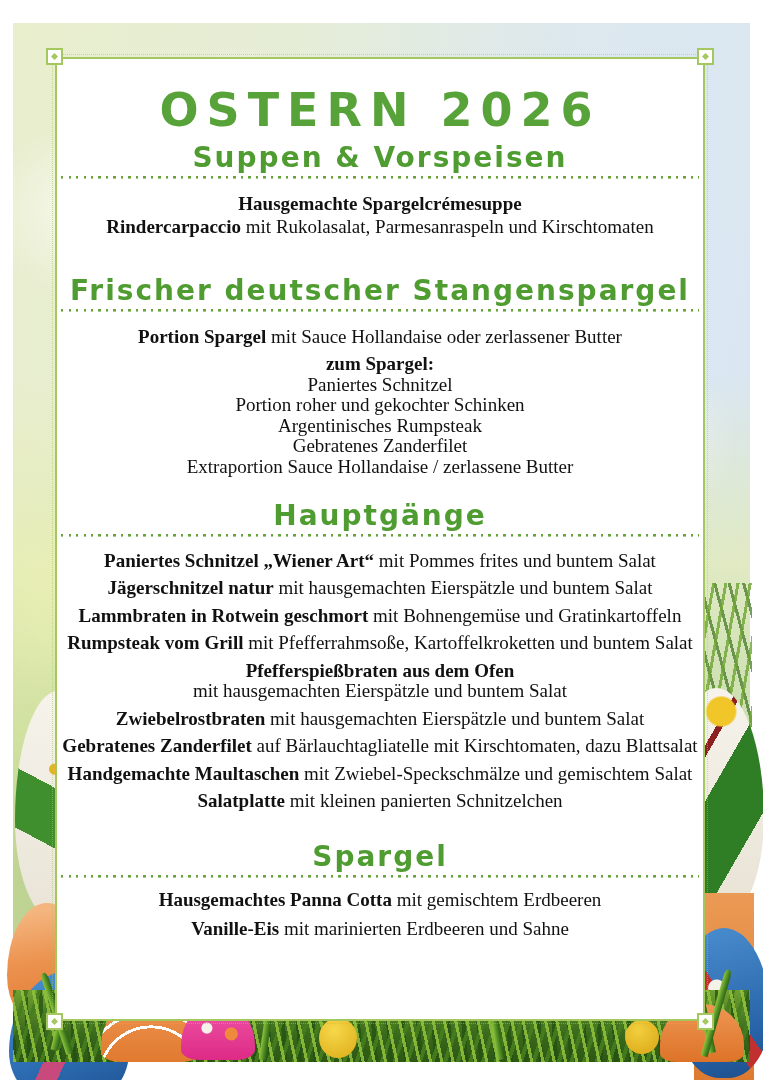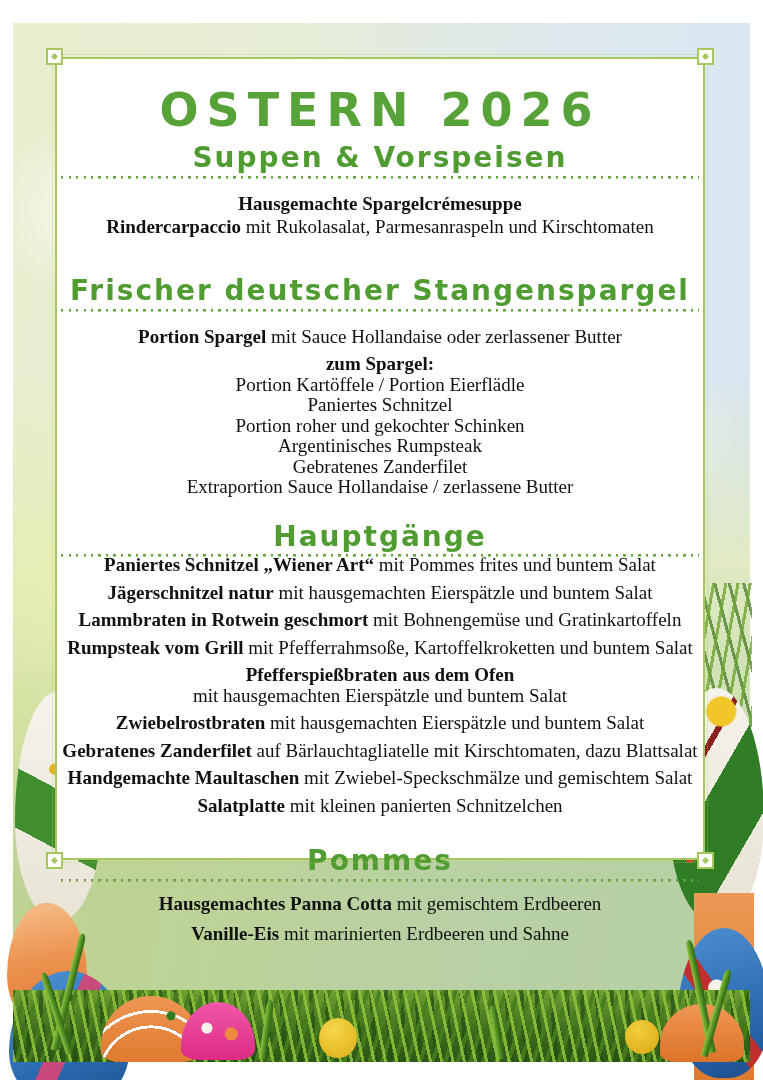--- a/index.html
+++ b/index.html
@@ -119,21 +119,21 @@
   .blade{ position:absolute; width:7px; border-radius:40% 40% 0 0/8px 8px 0 0; background:linear-gradient(90deg,#8fc43e,#4c8a22 60%,#2f6314); z-index:4; }
   .blade.b1{ left:52px;  bottom:10px; height:120px; transform:rotate(14deg);}
   .blade.b2{ left:40px;  bottom:6px;  height:85px;  transform:rotate(-18deg);}
   .blade.b3{ left:684px; bottom:8px;  height:115px; transform:rotate(-12deg);}
   .blade.b4{ left:700px; bottom:4px;  height:90px;  transform:rotate(16deg);}
   .blade.b5{ left:250px; bottom:2px;  height:60px;  transform:rotate(8deg); z-index:2;}
   .blade.b6{ left:480px; bottom:2px;  height:55px;  transform:rotate(-9deg); z-index:2;}
 
   
   .panel{
-    position:absolute; left:55px; top:57px; width:650px; height:803px;
+    position:absolute; left:55px; top:57px; width:650px; height:964px;
     background:#fff;
     border:2px solid var(--frame);
     outline:1px dotted rgba(165,199,95,.55);
     outline-offset:2px;
     z-index:3;
     text-align:center;
   }
   .corner{ position:absolute; width:17px; height:17px; border:2px solid var(--frame); background:#fff; }
   .corner::after{ content:""; position:absolute; inset:3px; background:var(--frame);
     clip-path:polygon(50% 0,100% 50%,50% 100%,0 50%); }
@@ -167,21 +167,21 @@
   .item b{ font-weight:700; }
 
   .sec-0{ margin-top:6px; }
   .sec-0 .items{ margin-top:13px; line-height:23px; }
 
   .sec-1{ margin-top:38px; }
   .sec-1 .items{ margin-top:15px; line-height:20.5px; }
   .sec-1 .item:first-child{ margin-bottom:7px; }
 
   .sec-2{ margin-top:24px; }
-  .sec-2 .items{ }
+  .sec-2 .items{ margin-top:16px; }
   .sec-2 .item{ margin-bottom:11px; line-height:16.5px; }
   .sec-2 .item .line2{ margin-top:4px; font-weight:400; }
 
   .sec-3{ margin-top:32px; }
   .sec-3 .items{ margin-top:14px; }
   .sec-3 .item{ margin-bottom:13px; line-height:16.5px; }
 
   .footer-note{
     margin-top:16px;
     font-family:"Liberation Serif", serif;
@@ -234,21 +234,20 @@
           <div class="item"><b>Hausgemachte Spargelcrémesuppe</b></div>
           <div class="item"><b>Rindercarpaccio</b><span> mit Rukolasalat, Parmesanraspeln und Kirschtomaten</span></div>
         </div>
       </section>
       <section class="section sec-1">
         <h2 class="heading">Frischer deutscher Stangenspargel</h2>
         <div class="rule"></div>
         <div class="items">
           <div class="item"><b>Portion Spargel</b><span> mit Sauce Hollandaise oder zerlassener Butter</span></div>
           <div class="item"><b>zum Spargel:</b></div>
-          <div class="item"><span>Portion Kartöffele / Portion Eierflädle</span></div>
           <div class="item"><span>Paniertes Schnitzel</span></div>
           <div class="item"><span>Portion roher und gekochter Schinken</span></div>
           <div class="item"><span>Argentinisches Rumpsteak</span></div>
           <div class="item"><span>Gebratenes Zanderfilet</span></div>
           <div class="item"><span>Extraportion Sauce Hollandaise / zerlassene Butter</span></div>
         </div>
       </section>
       <section class="section sec-2">
         <h2 class="heading">Hauptgänge</h2>
         <div class="rule"></div>
@@ -258,21 +257,21 @@
           <div class="item"><b>Lammbraten in Rotwein geschmort</b><span> mit Bohnengemüse und Gratinkartoffeln</span></div>
           <div class="item"><b>Rumpsteak vom Grill</b><span> mit Pfefferrahmsoße, Kartoffelkroketten und buntem Salat</span></div>
           <div class="item"><b>Pfefferspießbraten aus dem Ofen</b><div class="line2">mit hausgemachten Eierspätzle und buntem Salat</div></div>
           <div class="item"><b>Zwiebelrostbraten</b><span> mit hausgemachten Eierspätzle und buntem Salat</span></div>
           <div class="item"><b>Gebratenes Zanderfilet</b><span> auf Bärlauchtagliatelle mit Kirschtomaten, dazu Blattsalat</span></div>
           <div class="item"><b>Handgemachte Maultaschen</b><span> mit Zwiebel-Speckschmälze und gemischtem Salat</span></div>
           <div class="item"><b>Salatplatte</b><span> mit kleinen panierten Schnitzelchen</span></div>
         </div>
       </section>
       <section class="section sec-3">
-        <h2 class="heading">Pommes</h2>
+        <h2 class="heading">Spargel</h2>
         <div class="rule"></div>
         <div class="items">
           <div class="item"><b>Hausgemachtes Panna Cotta</b><span> mit gemischtem Erdbeeren</span></div>
           <div class="item"><b>Vanille-Eis</b><span> mit marinierten Erdbeeren und Sahne</span></div>
         </div>
       </section>
     </div>
 
 </div>
 

